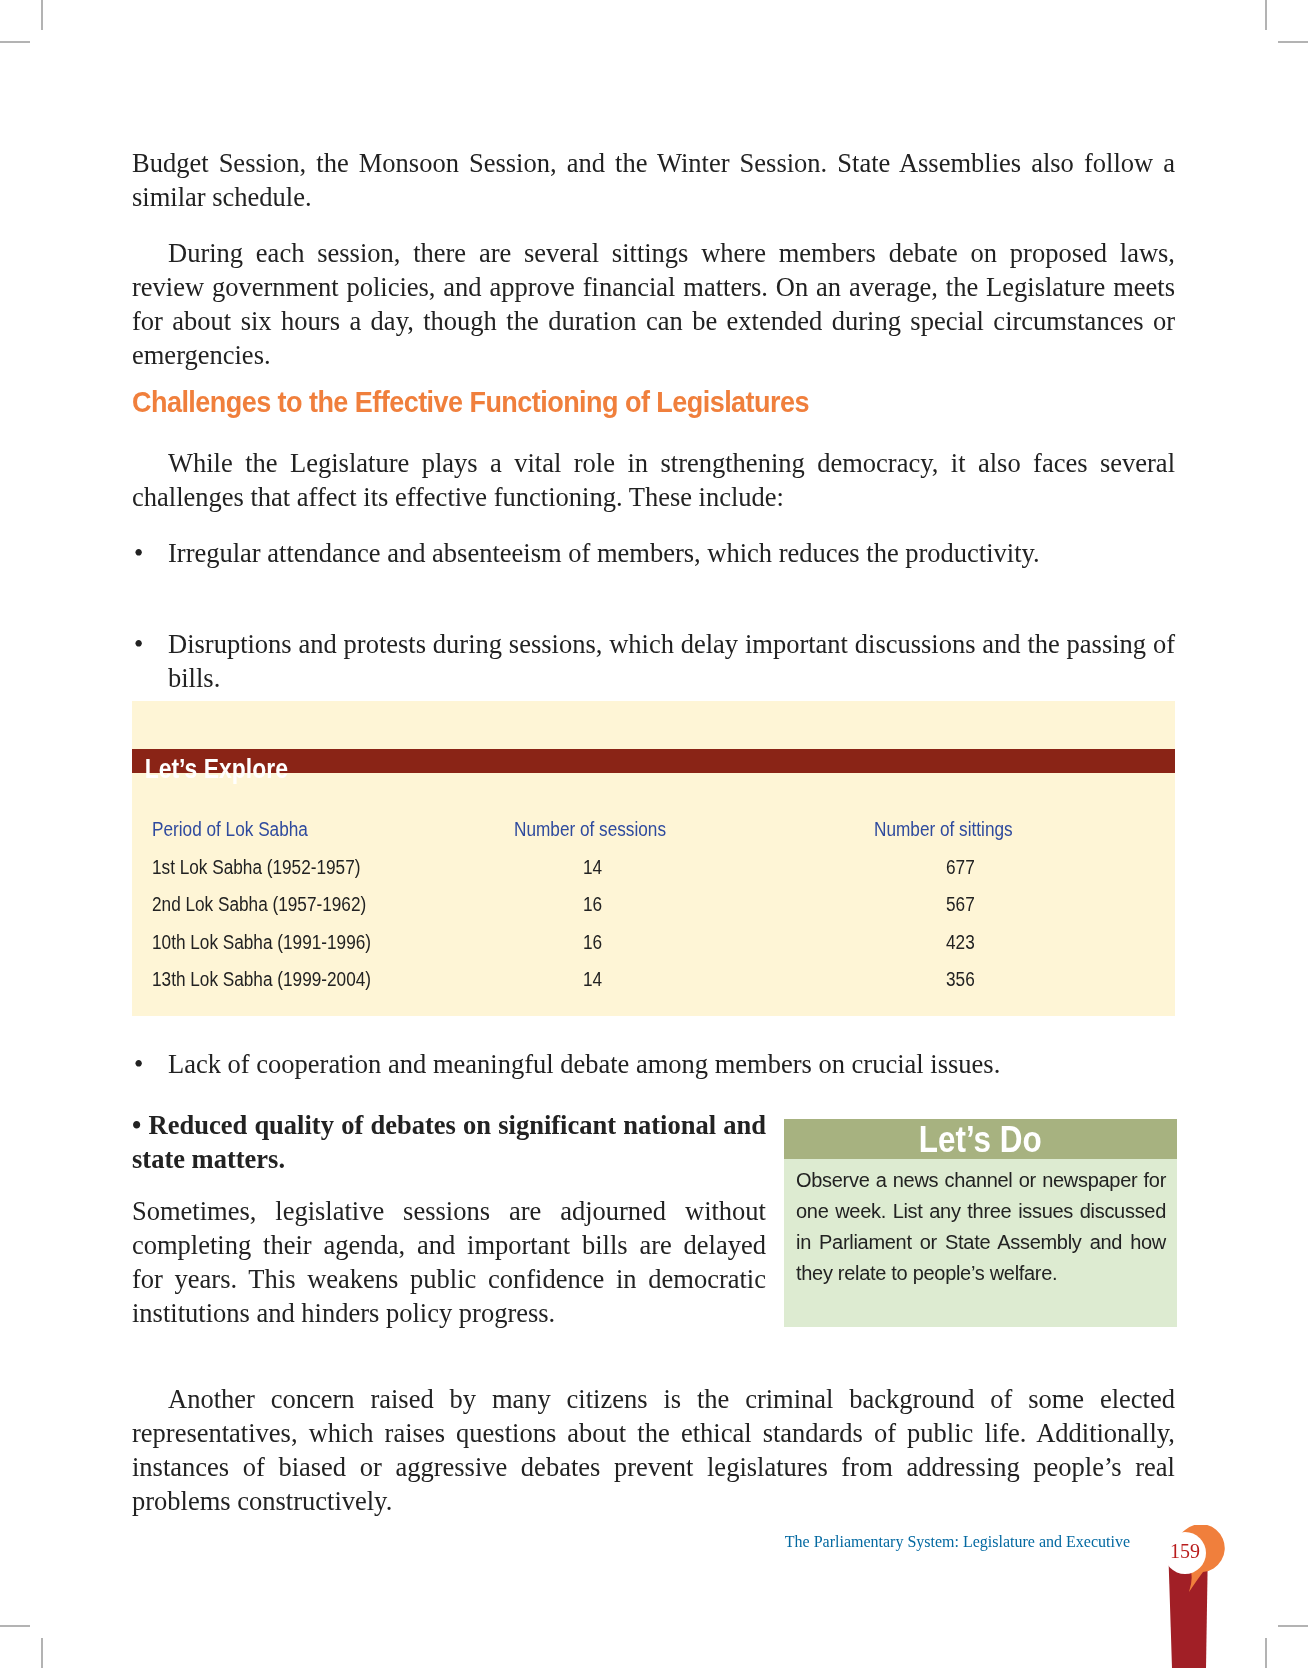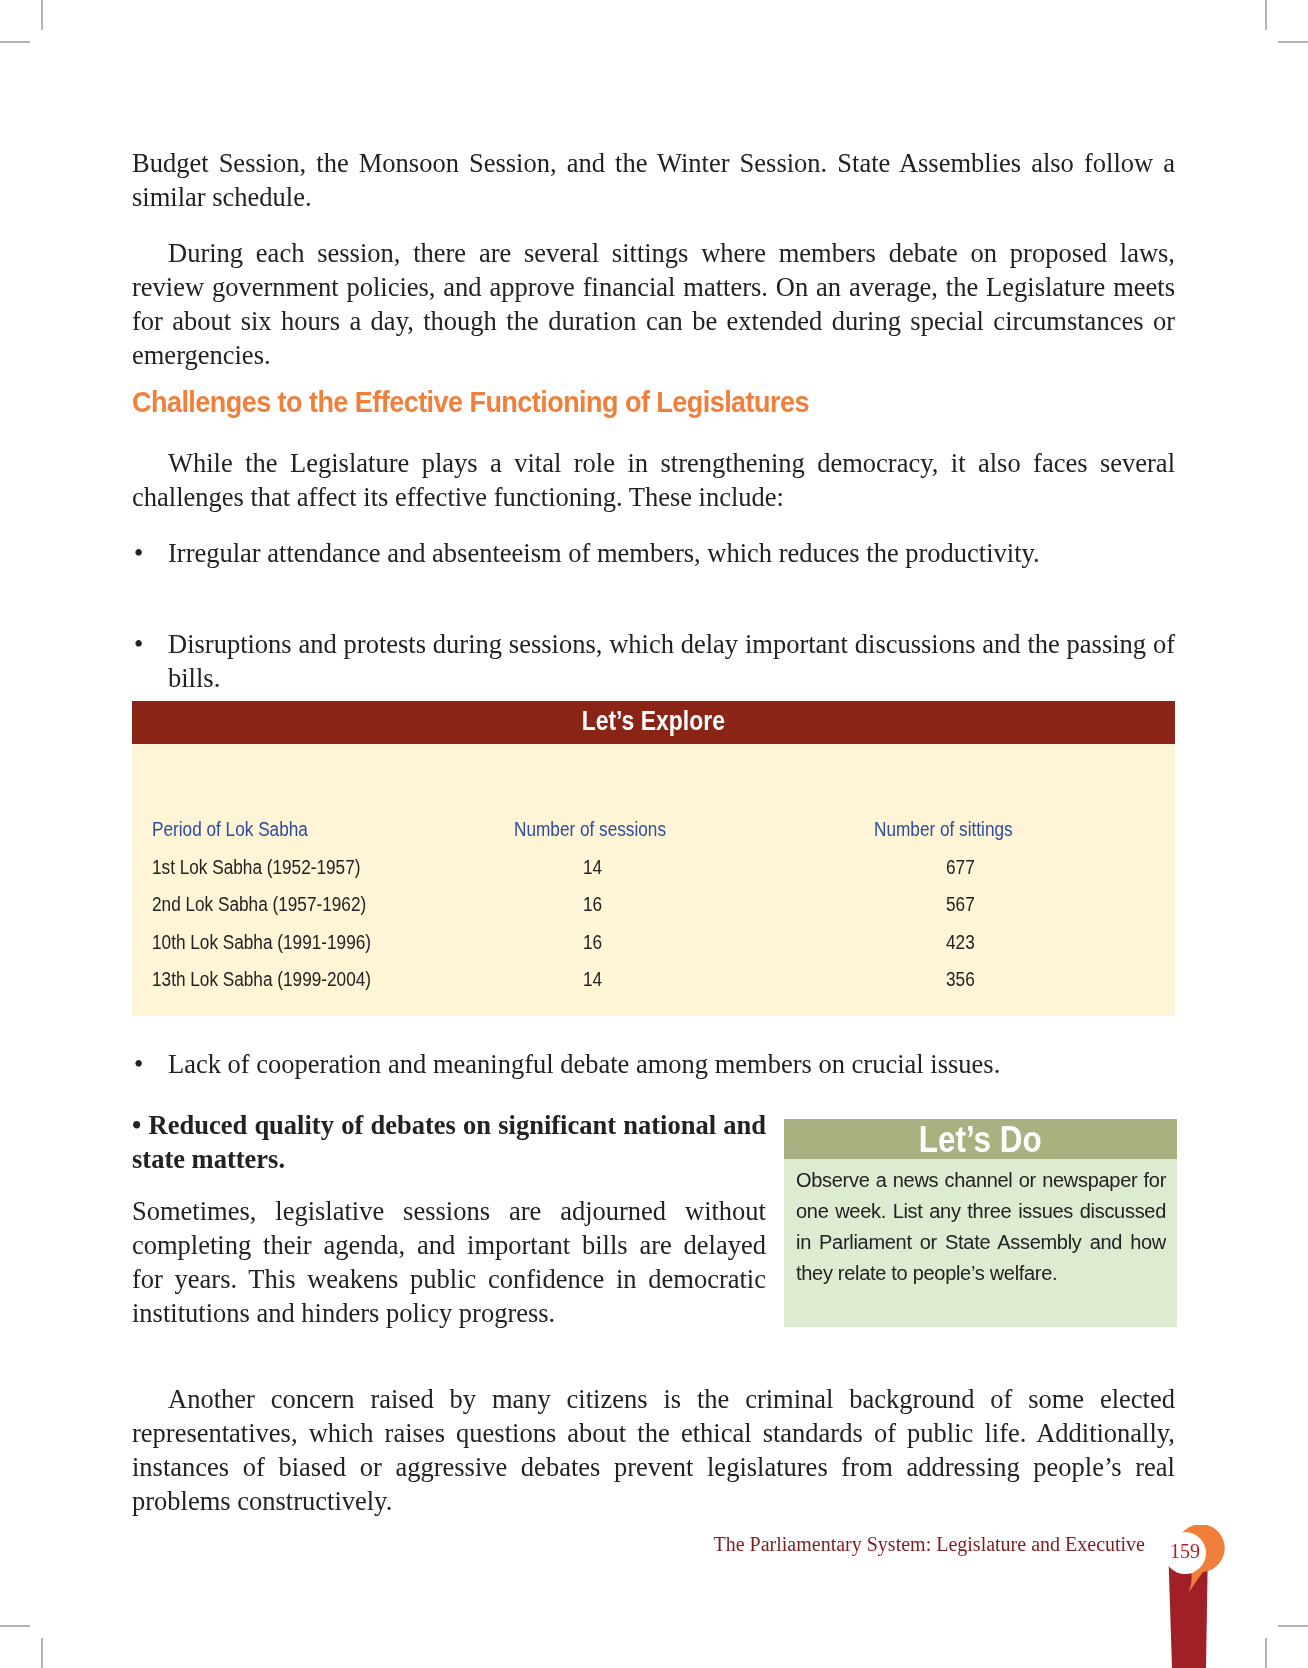--- a/index.html
+++ b/index.html
@@ -17,23 +17,23 @@
     font-size: 26.5px; line-height: 34px; color: #222; text-align: justify; }
   .bullet .dot { position: absolute; left: 2px; top: 0; }
   .bullet .btxt { display: block; padding-left: 36px; }
   .heading {
     position: absolute; left: 132px; top: 385px;
     font-family: "Liberation Sans", "DejaVu Sans", sans-serif;
     font-weight: bold; font-size: 30px; color: #f07f3c; letter-spacing: -0.6px;
     transform: scaleX(0.9); transform-origin: left center; white-space: nowrap;
   }
   .explore { position: absolute; left: 132px; top: 701px; width: 1043px; height: 315px; background: #fef5d6; }
-  .explore-head { height: 43px; background: #8a2416; color: #fff; text-align: center;
+  .explore-head { height: 24px; background: #8a2416; color: #fff; text-align: left;
     font-family: "Liberation Sans", "DejaVu Sans", sans-serif; font-weight: bold;
-    font-size: 27px; line-height: 40px; }
+    font-size: 27px; line-height: 40px; margin-top: 48px; }
   .explore-head span { display: inline-block; transform: scaleX(0.85); }
   .explore-body { position: absolute; left: 20px; top: 55px; width: 1000px;
     font-family: "Liberation Sans", "DejaVu Sans", sans-serif; font-size: 19px;
     line-height: 29px; color: #222; }
   .narrow { display: inline-block; transform: scaleX(0.86); transform-origin: left center; white-space: nowrap; }
   .tbl { position: absolute; left: 20px; top: 117px; width: 1000px;
     font-family: "Liberation Sans", "DejaVu Sans", sans-serif; font-size: 20px; color: #222; }
   .row { position: relative; height: 37.5px; }
   .cell { position: absolute; top: 0; white-space: nowrap; transform: scaleX(0.86); transform-origin: left center; }
   .c1 { left: 0; } .c2 { left: 362px; } .c3 { left: 722px; }
@@ -41,22 +41,22 @@
   .hdr .cell { color: #2e4a9e; }
   .letsdo { position: absolute; left: 784px; top: 1119px; width: 393px; height: 208px; background: #ddebd1; }
   .letsdo-head { height: 40px; background: #a7b280; color: #fff; text-align: center;
     font-family: "Liberation Sans", "DejaVu Sans", sans-serif; font-weight: bold;
     font-size: 37px; line-height: 42px; }
   .letsdo-head span { display: inline-block; transform: scaleX(0.85); }
   .letsdo-body { position: absolute; left: 12px; top: 46px; width: 370px;
     font-family: Liberation Sans, sans-serif; font-size: 20px;
     line-height: 31px; color: #222; text-align: justify; letter-spacing: -0.3px; }
   .leftcol { width: 634px; }
-  .footer { position: absolute; top: 1533px; right: 163px;
-    font-family: "Liberation Serif", "DejaVu Serif", serif; font-size: 20px; color: #7f1d1d; white-space: nowrap; }
+  .footer { position: absolute; top: 1533px; right: 178px;
+    font-family: "Liberation Serif", "DejaVu Serif", serif; font-size: 16px; color: #0369a1; white-space: nowrap; }
 </style>
 </head>
 <body>
 
 <div class="crop" style="left:41px;top:0;width:2px;height:30px;"></div>
 <div class="crop" style="left:0;top:41px;width:30px;height:2px;"></div>
 <div class="crop" style="left:1265px;top:0;width:2px;height:30px;"></div>
 <div class="crop" style="left:1278px;top:41px;width:30px;height:2px;"></div>
 <div class="crop" style="left:0;top:1625px;width:30px;height:2px;"></div>
 <div class="crop" style="left:41px;top:1638px;width:2px;height:30px;"></div>

